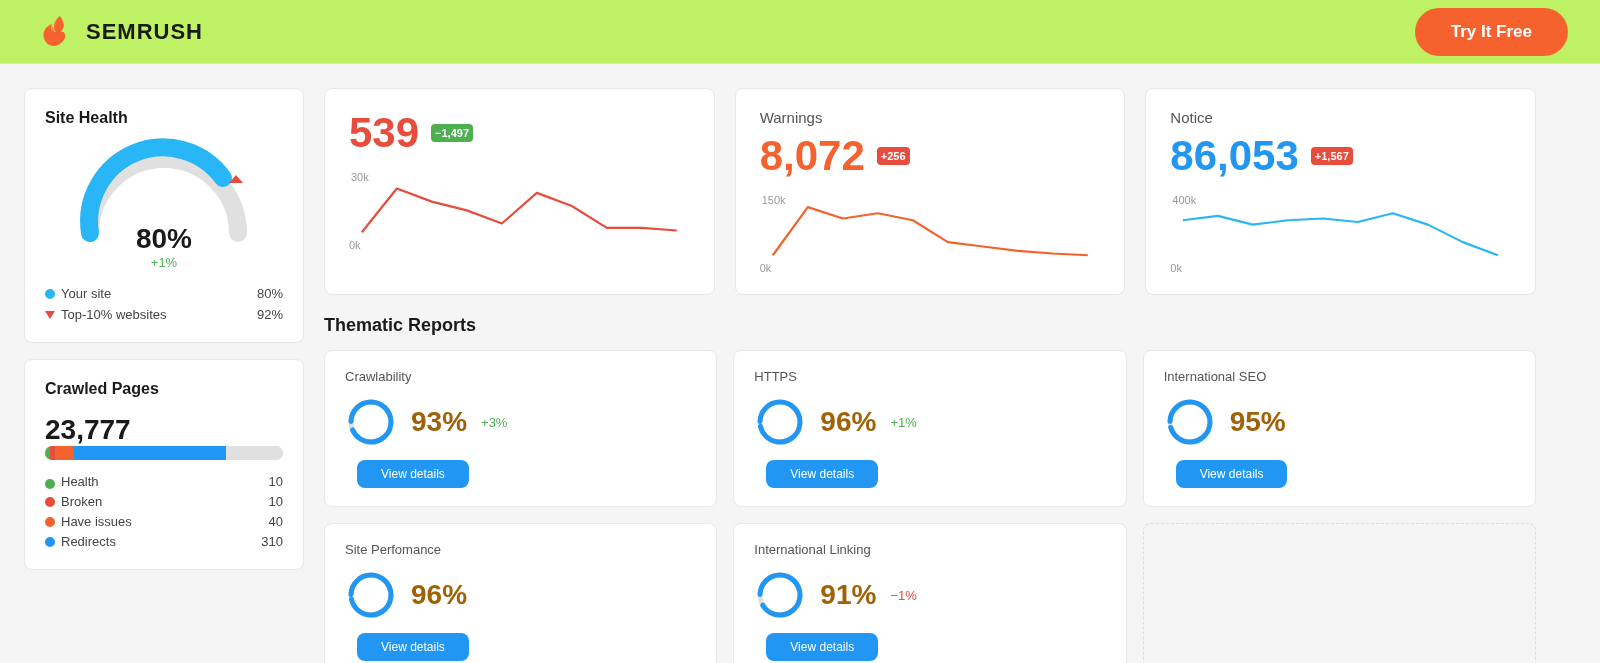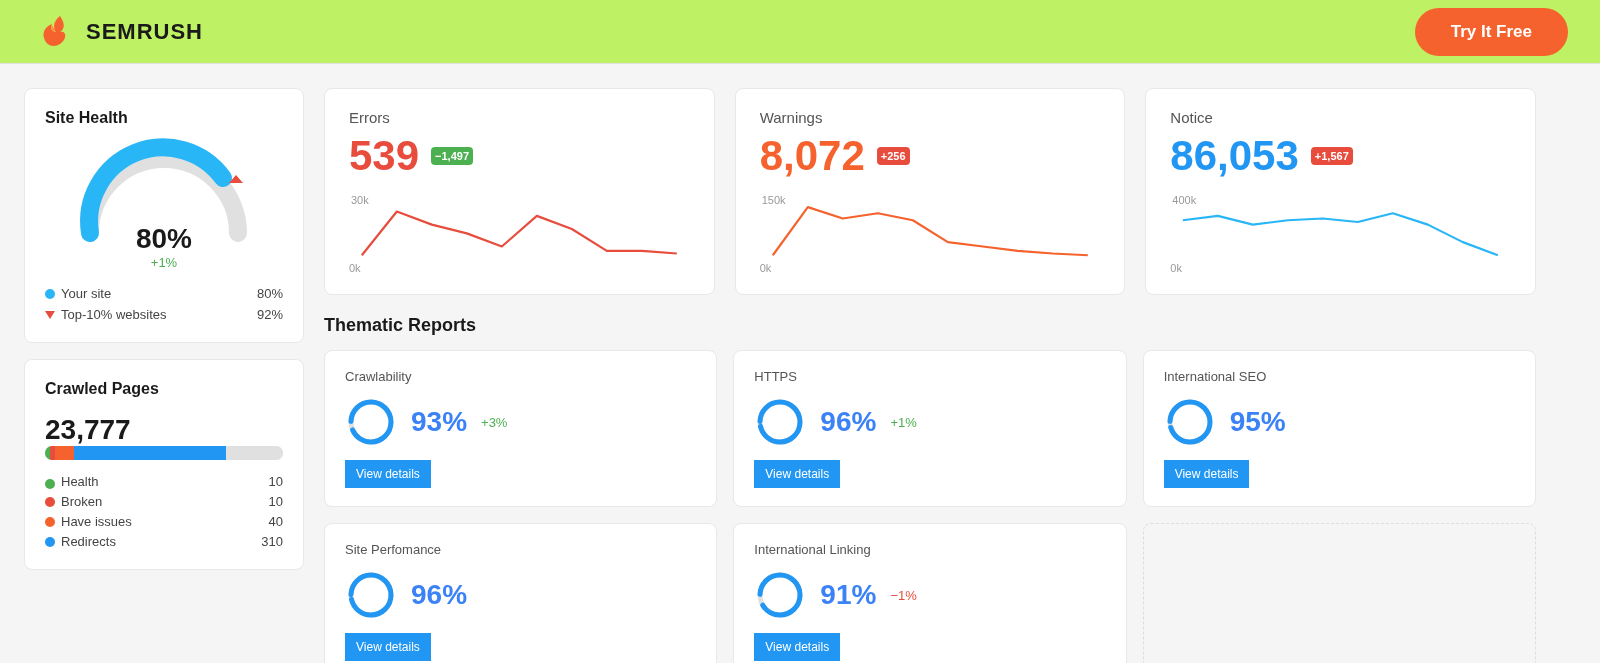--- a/index.html
+++ b/index.html
@@ -256,34 +256,35 @@
     }
 
     .donut-svg {
       width: 52px;
       height: 52px;
     }
 
     .thematic-percent {
       font-size: 28px;
       font-weight: 700;
-      color: #3b82f6;
+      color: #a16207;
     }
     .thematic-delta-green { font-size: 13px; color: #4caf50; }
     .thematic-delta-red   { font-size: 13px; color: #e74c3c; }
 
     .view-details-btn {
       background: #2196f3;
       color: #fff;
       border: none;
-      border-radius: 0;
-      padding: 7px 11px;
+      border-radius: 8px;
+      padding: 7px 24px;
       font-size: 12px;
       cursor: pointer;
       font-weight: 500;
+      margin-left: 12px;
     }
 
     
     .flame-svg { width: 44px; height: 44px; }
   </style>
 </head>
 <body>
 
 <header class="header">
   <div class="logo-area">
@@ -380,21 +381,20 @@
   </div>
         </div>
     </div>
 
   </aside>
 
   <div class="content-area">
 
     <div class="metrics-row" id="metrics-row">
         <div class="metric-card">
-    <div class="metric-label">Errors</div>
     <div class="metric-value-row">
       <span class="metric-value-errors">539</span>
       <span class="badge badge-green">−1,497</span>
     </div>
 
   <div class="sparkline-area">
     <span class="sparkline-label">30k</span>
     <svg viewBox="0 0 360 80" style="width:100%;height:70px;display:block;margin-top:14px">
       <polyline points="0,70 40,20 80,35 120,45 160,60 200,25 240,40 280,65 320,65 360,68" fill="none" stroke="#e74c3c" stroke-width="2.5" stroke-linejoin="round"></polyline>
     </svg>

